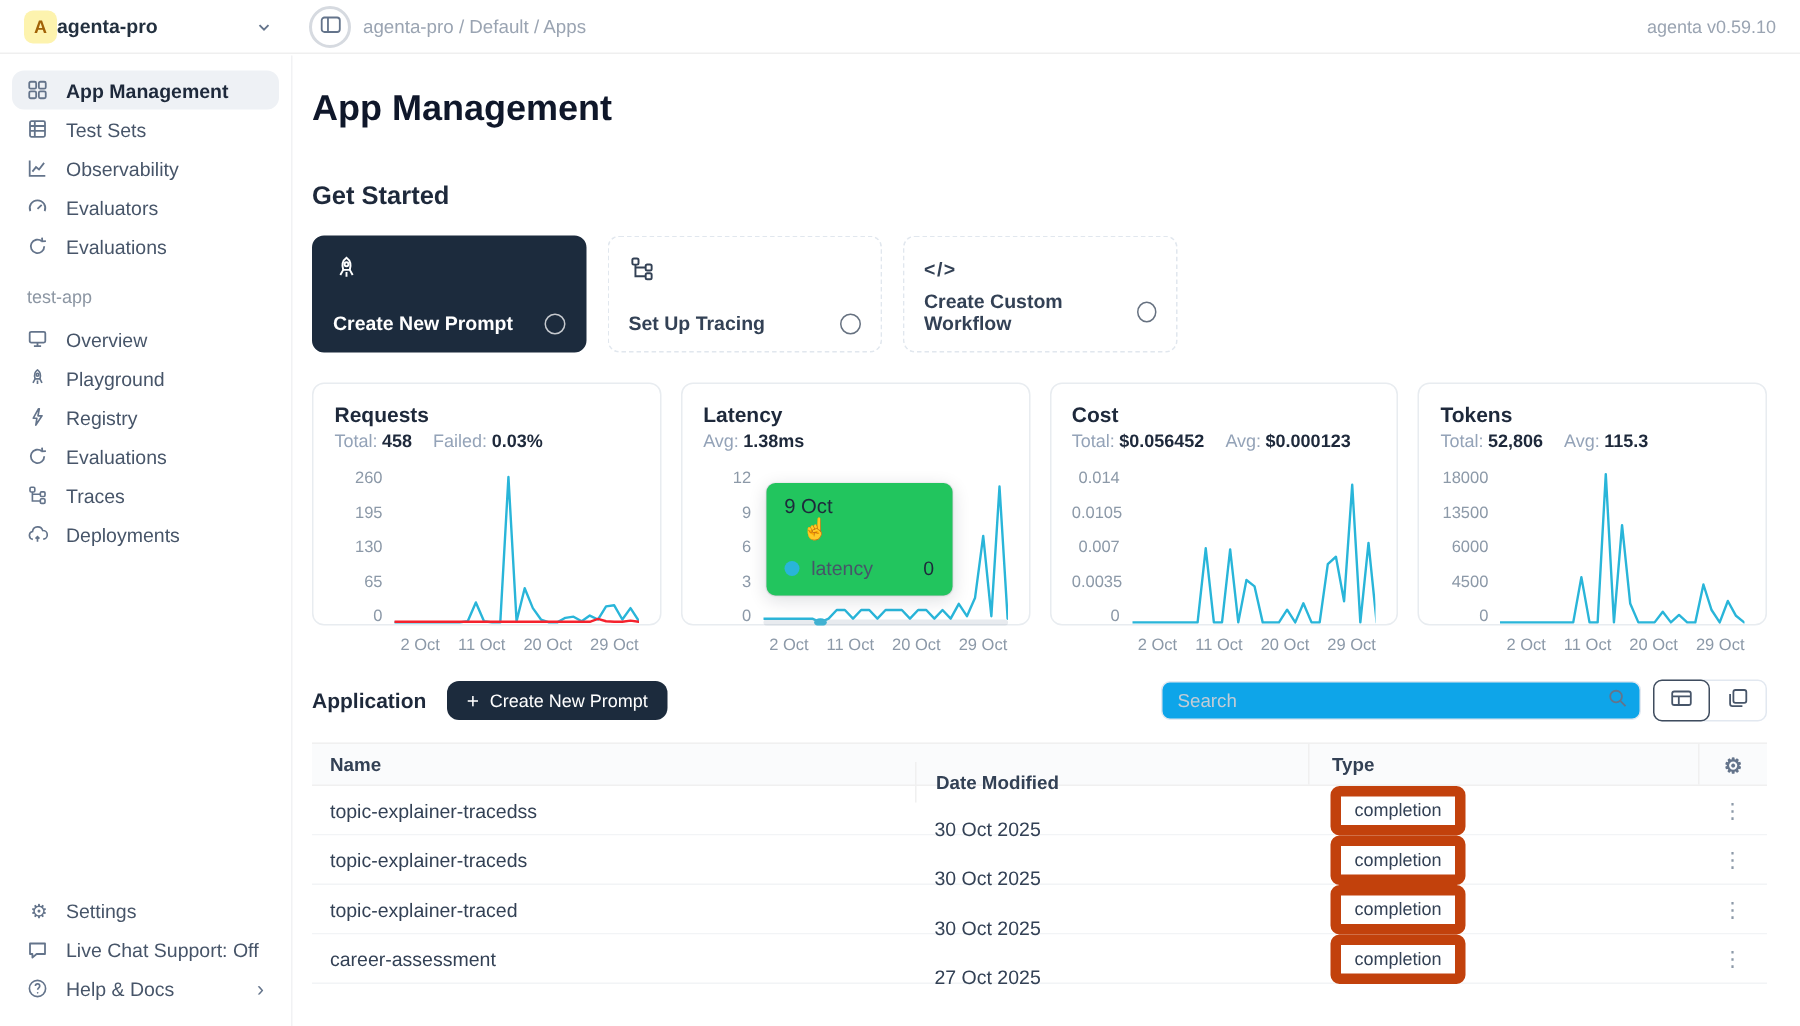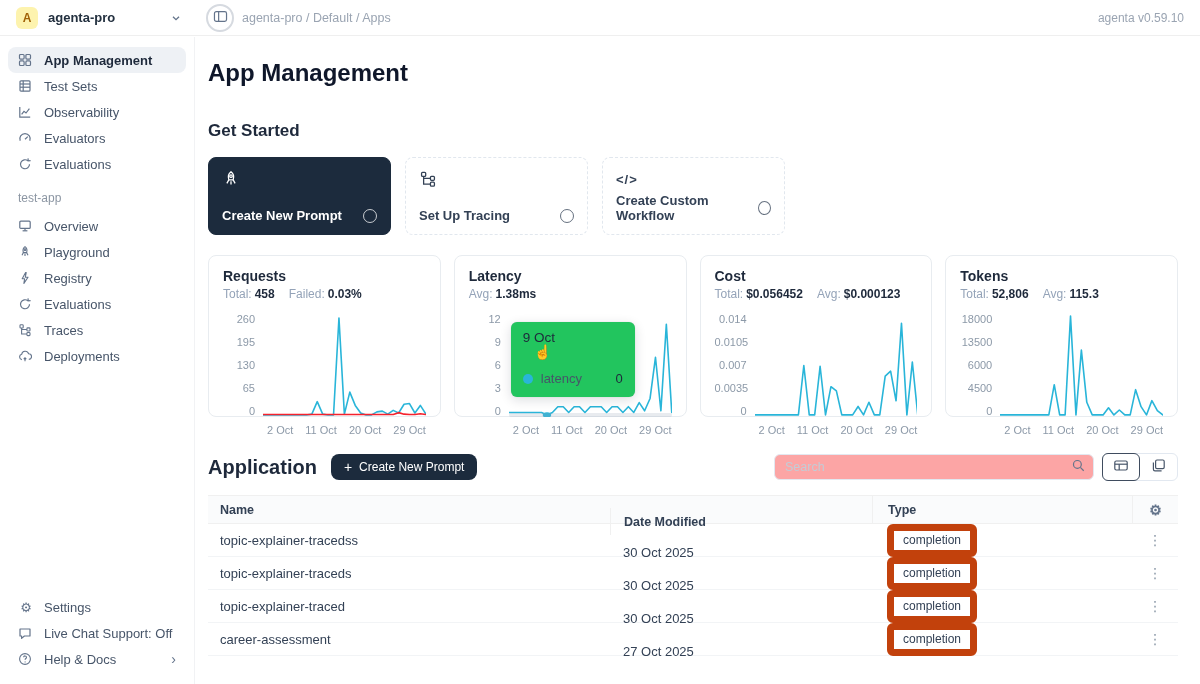--- a/index.html
+++ b/index.html
@@ -5,21 +5,21 @@
   * { box-sizing: border-box; margin: 0; padding: 0; }
   html,body { width:1200px; height:684px; overflow:hidden; background:#fff;
     font-family:"Liberation Sans", sans-serif; color:#1e293b; }
 
   
   .topbar { position:absolute; top:0; left:0; width:1200px; height:36px;
     display:flex; align-items:center; padding:0 16px; border-bottom:1px solid #efefef; background:#fff; z-index:5;}
   .workspace { display:flex; align-items:center; width:166px; cursor:pointer; }
   .avatar { width:22px; height:22px; border-radius:6px; background:#fdf3ae; color:#a16207;
     font-size:12px; font-weight:700; display:flex; align-items:center; justify-content:center; }
-  .workspace-name { margin-left:10px; font-size:13px; font-weight:600; color:#23303f; }
+  .workspace-name { font-size:13px; font-weight:600; color:#23303f; }
   .chev { margin-left:auto; display:flex; color:#64748b; }
   .collapse-btn { margin-left:24px; width:28px; height:28px; border-radius:50%;
     border:2px solid #d6dae0; background:#fff; display:flex; align-items:center; justify-content:center; color:#64748b; }
   .breadcrumb { margin-left:8px; font-size:12.5px; color:#9aa4b2; }
   .version { margin-left:auto; font-size:12px; color:#9aa4b2; }
 
   
   .sidebar { position:absolute; top:37px; left:0; bottom:0; width:195px; background:#fff;
     border-right:1px solid #f1f2f4; padding:10px 8px 12px; display:flex; flex-direction:column; }
   .side-item { display:flex; align-items:center; gap:10px; height:26px; padding:0 10px;
@@ -75,28 +75,28 @@
     padding:8px 12px 11px; z-index:4; }
   .tt-date { font-size:13.5px; color:#1e293b; }
   .tt-cursor { margin:0 0 0 12px; font-size:14px; color:#475569; line-height:1; }
   .tt-row { display:flex; align-items:center; margin-top:12px; }
   .tt-dot { width:10px; height:10px; border-radius:50%; background:#29B5D9; flex:none; }
   .tt-label { margin-left:8px; font-size:13px; color:#475569; }
   .tt-val { margin-left:auto; font-size:13px; color:#1e293b; }
 
   
   .app-header { display:flex; align-items:center; margin-top:36px; }
-  .app-title { font-size:20px; font-weight:700; color:#1e293b; }
+  .app-title { font-size:14px; font-weight:700; color:#1e293b; }
   .create-btn { margin-left:14px; background:#1C2B3D; color:#fff; border:none; border-radius:8px;
     height:26px; padding:0 13px; font-size:12px; display:flex; align-items:center; gap:7px;
     cursor:pointer; font-family:inherit; }
   .plus-glyph { font-size:14px; line-height:1; }
   .app-right { margin-left:auto; display:flex; align-items:center; gap:8px; }
   .search-box { width:320px; height:26px; border:1px solid #e2e8f0; border-radius:6px;
-    display:flex; align-items:center; padding:0 8px 0 10px; background:#fca5a5; }
+    display:flex; align-items:center; padding:0 8px 0 10px; background:#0ea5e9; }
   .search-box input { border:none; outline:none; flex:1; font-size:12.5px; color:#334155;
     font-family:inherit; background:transparent; }
   .search-box input::placeholder { color:#c3ccd6; }
   .search-icon-btn { display:flex; color:#64748b; background:none; border:none; cursor:pointer; padding:0; }
   .view-toggle { display:flex; border:1px solid #e2e8f0; border-radius:6px; height:28px; background:#fff; }
   .seg { width:38px; display:flex; align-items:center; justify-content:center; color:#475569;
     background:none; border:none; cursor:pointer; }
   .seg.active { border:1.5px solid #3f4c5e; border-radius:6px; margin:-1px; background:#fff; }
 
   

